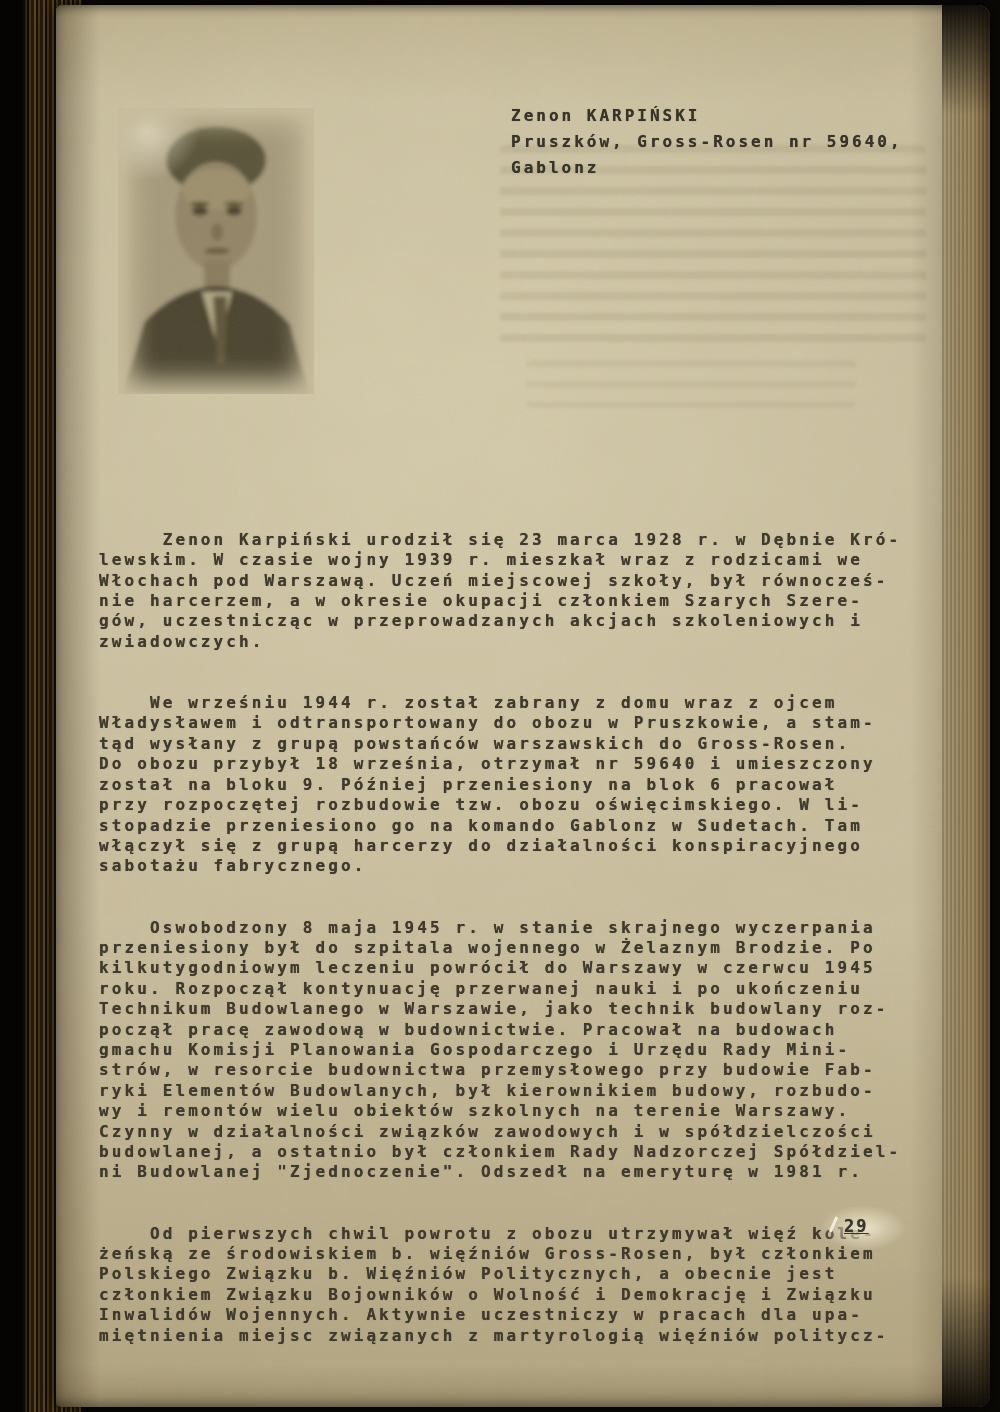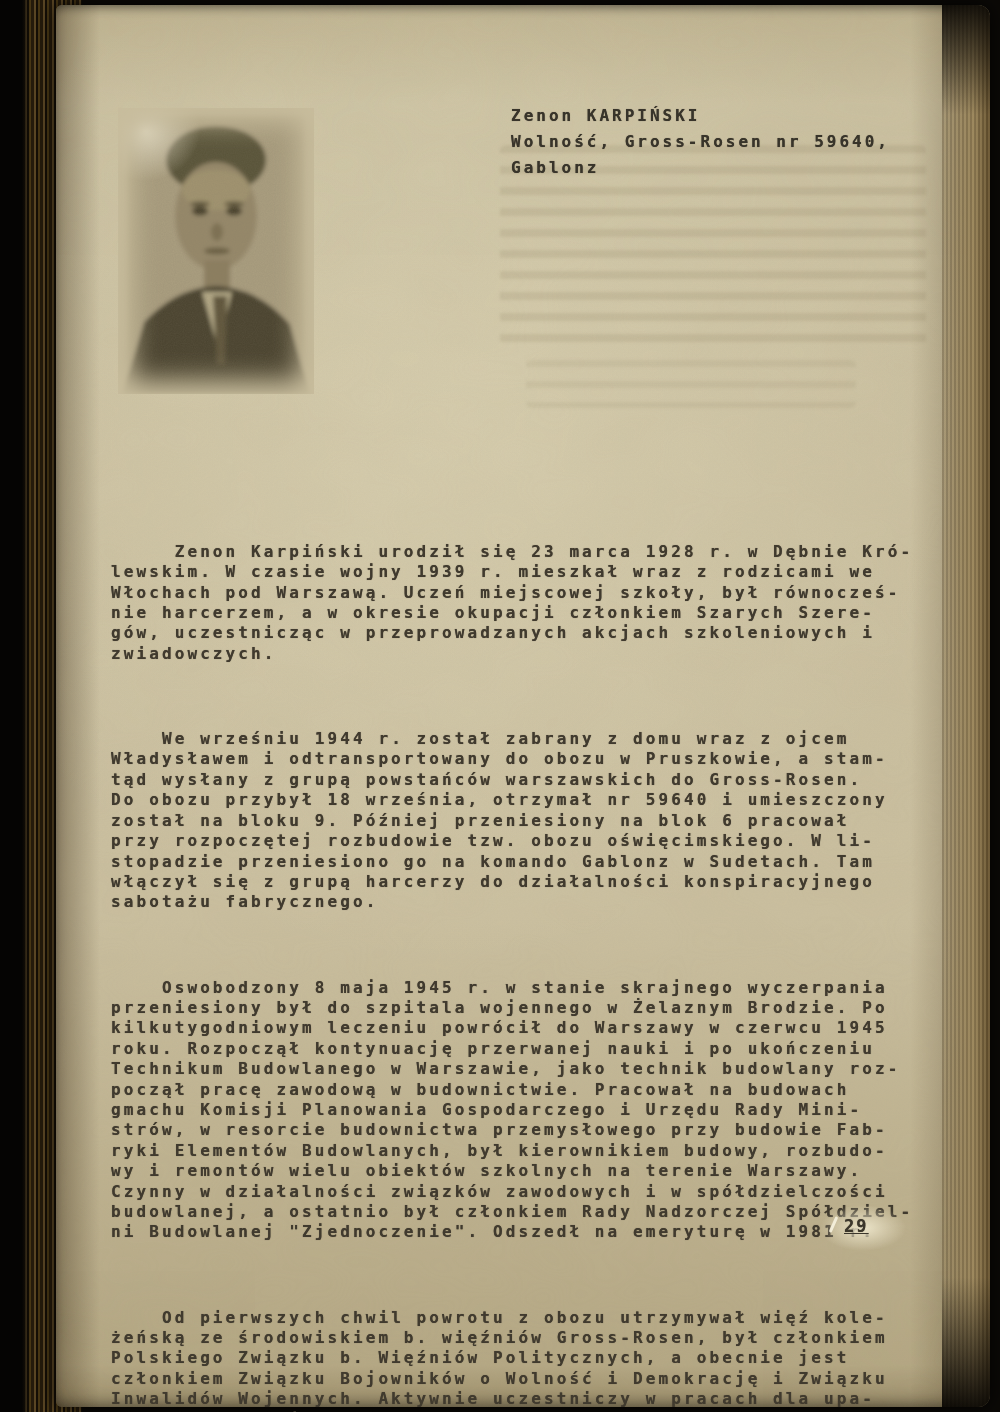--- a/index.html
+++ b/index.html
@@ -65,21 +65,21 @@
     font-size:16px; font-weight:bold; line-height:26px; letter-spacing:3px;
     color:#38342a; white-space:pre;
     text-shadow:0 0 0.7px rgba(56,52,42,0.85);
   }
   .bodytext {
     position:absolute; left:43px; top:484px; width:870px;
     font-size:16px; font-weight:bold; line-height:20.4px; letter-spacing:3.1px;
     color:#403a2e; white-space:pre-wrap;
     text-shadow:0 0 0.7px rgba(64,58,46,0.8);
   }
-  .bodytext p { margin:12px; }
+  .bodytext p { margin:0; }
   .pagenum-patch {
     position:absolute; left:764px; top:1200px; width:86px; height:46px;
     background: radial-gradient(closest-side, rgba(238,231,204,0.95), rgba(238,231,204,0));
   }
   .scratch-mark {
     position:absolute; left:776px; top:1211px; width:3px; height:17px;
     background:rgba(244,239,219,0.95); transform:rotate(24deg); border-radius:2px;
   }
   .pagenum {
     position:absolute; left:788px; top:1211px;
@@ -143,21 +143,21 @@
           <path d="M4,286 L26,214 C52,188 72,180 98,178 C126,180 148,190 172,216 L192,286 Z" fill="#4a432f"></path>
           <polygon points="84,184 114,184 100,240" fill="#b6ab88"></polygon>
           <polygon points="95,188 109,188 107,256 99,256" fill="#5f553a"></polygon>
         </g>
         <rect width="196" height="286" filter="url(#pgrain)" opacity="0.4"></rect>
       </svg>
       <div class="photo-vignette"></div>
     </div>
 
     <div class="header">Zenon KARPIŃSKI
-Wolność, Gross-Rosen nr 59640,
+Pruszków, Gross-Rosen nr 59640,
 Gablonz</div>
 
     <div class="bodytext">
       <p>     Zenon Karpiński urodził się 23 marca 1928 r. w Dębnie Kró-
 lewskim. W czasie wojny 1939 r. mieszkał wraz z rodzicami we
 Włochach pod Warszawą. Uczeń miejscowej szkoły, był równocześ-
 nie harcerzem, a w okresie okupacji członkiem Szarych Szere-
 gów, uczestnicząc w przeprowadzanych akcjach szkoleniowych i
 zwiadowczych.</p>
       <p>    We wrześniu 1944 r. został zabrany z domu wraz z ojcem

